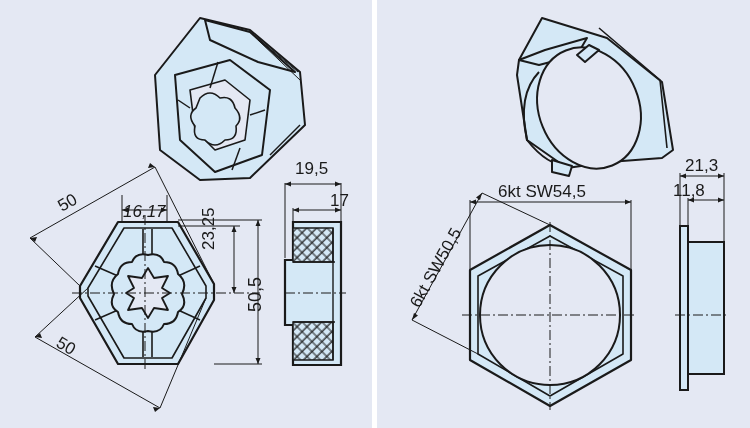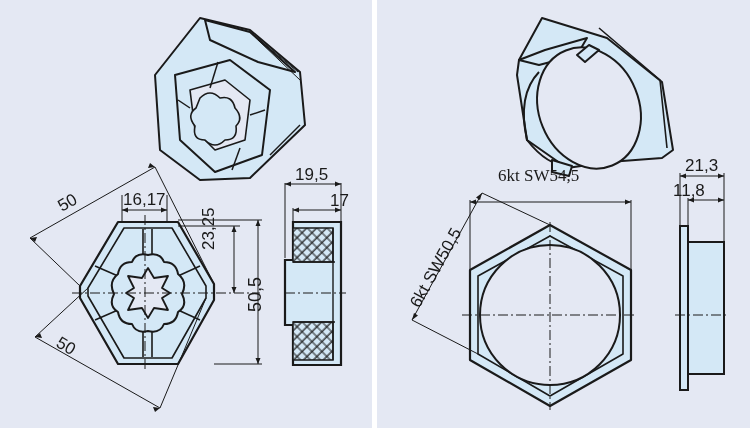--- a/index.html
+++ b/index.html
@@ -111,26 +111,26 @@
       <line x1="293" y1="210" x2="341" y2="210"></line>
     </g>
     <g fill="#1a1a1a">
       <path d="M285,184 l6,-2.5 v5 z"></path>
         <path d="M341,184 l-6,-2.5 v5 z"></path>
       <path d="M293,210 l6,-2.5 v5 z"></path>
         <path d="M341,210 l-6,-2.5 v5 z"></path>
     </g>
   </svg>
 
-  <span class="lbl" style="left:123px;top:191px;">16,17</span>
+  <span class="lbl" style="left:123px;top:203px;font-style:italic;">16,17</span>
   <span class="lbl" style="left:200px;top:250px;transform:rotate(-90deg);transform-origin:left top;">23,25</span>
   <span class="lbl" style="left:246px;top:312px;transform:rotate(-90deg);transform-origin:left top;font-size:18px;">50,5</span>
   <span class="lbl" style="left:55px;top:200px;transform:rotate(-30deg);transform-origin:left top;">50</span>
   <span class="lbl" style="left:62px;top:334px;transform:rotate(30deg);transform-origin:left top;">50</span>
-  <span class="lbl" style="left:295px;top:166px;text-align:right;">19,5</span>
+  <span class="lbl" style="left:295px;top:160px;text-align:right;">19,5</span>
   <span class="lbl" style="left:307px;top:192px;margin-left:23px;">17</span>
 </div>
 
 <div id="panel-right" class="panel">
   <svg width="373" height="428" viewBox="0 0 373 428">
 
     <g stroke="#1a1a1a" stroke-width="2" fill="#d4e8f6" stroke-linejoin="round">
       <path d="M165,18 L230,38 L285,82 L296,150 L285,158 L232,162 L190,168 L150,140 L140,75 L142,60 Z"></path>
       <path d="M222,28 L283,80 L290,148" fill="none" stroke-width="1.6"></path>
       <path d="M142,60 L168,50 L210,38 L200,55 L162,65 Z"></path>
@@ -175,17 +175,17 @@
       <line x1="311" y1="200" x2="347" y2="200"></line>
     </g>
     <g fill="#1a1a1a">
       <path d="M303,176 l6,-2.5 v5 z"></path>
         <path d="M347,176 l-6,-2.5 v5 z"></path>
       <path d="M311,200 l6,-2.5 v5 z"></path>
         <path d="M347,200 l-6,-2.5 v5 z"></path>
     </g>
   </svg>
 
-  <span class="lbl" style="left:121px;top:167px;font-family:Liberation Serif, serif;">6kt SW54,5</span>
+  <span class="lbl" style="left:121px;top:183px;">6kt SW54,5</span>
   <span class="lbl" style="left:30px;top:302px;transform:rotate(-61deg);transform-origin:left top;">6kt SW50,5</span>
   <span class="lbl" style="left:308px;top:157px;">21,3</span>
   <span class="lbl" style="left:296px;top:182px;">11,8</span>
 </div>
 
 </body></html>

